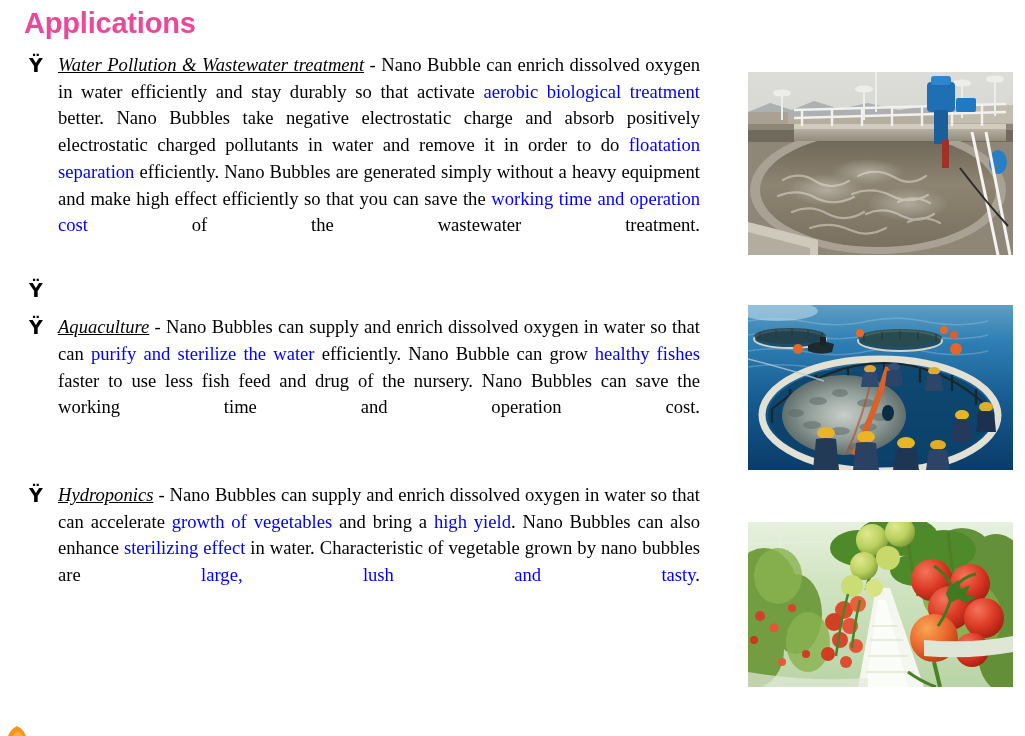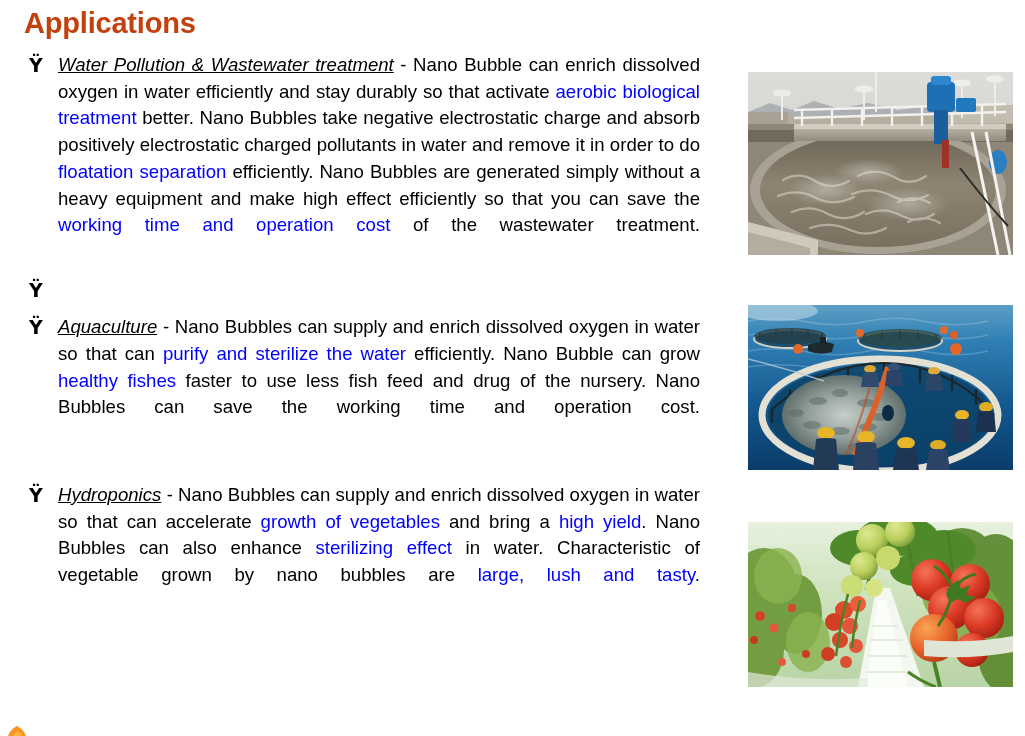--- a/index.html
+++ b/index.html
@@ -22,21 +22,21 @@
 
   
   .slide-title {
     position: absolute;
     left: 24px;
     top: 4px;
     font-size: 29px;
     font-weight: bold;
     letter-spacing: -0.2px;
     line-height: 38px;
-    color: #c2410c;
+    color: #ec4899;
   }
 
   
   .body-col {
     position: absolute;
     left: 28px;
     top: 52px;
     width: 672px;
   }
 
@@ -58,21 +58,21 @@
     left: 1px;
     top: 0px;
     width: 24px;
     font-family: "DejaVu Sans", sans-serif;
     font-size: 19px;
     line-height: 26.7px;
     font-weight: bold;
     color: #000000;
     text-align: left;
   }
-  .bullet-row .txt { display: block; }
+  .bullet-row .txt { display: block; font-family: Liberation Serif, serif; }
   
   .bullet-row .txt::after {
     content: "";
     display: inline-block;
     width: 100%;
   }
 
   .term {
     font-style: italic;
     text-decoration: underline;

